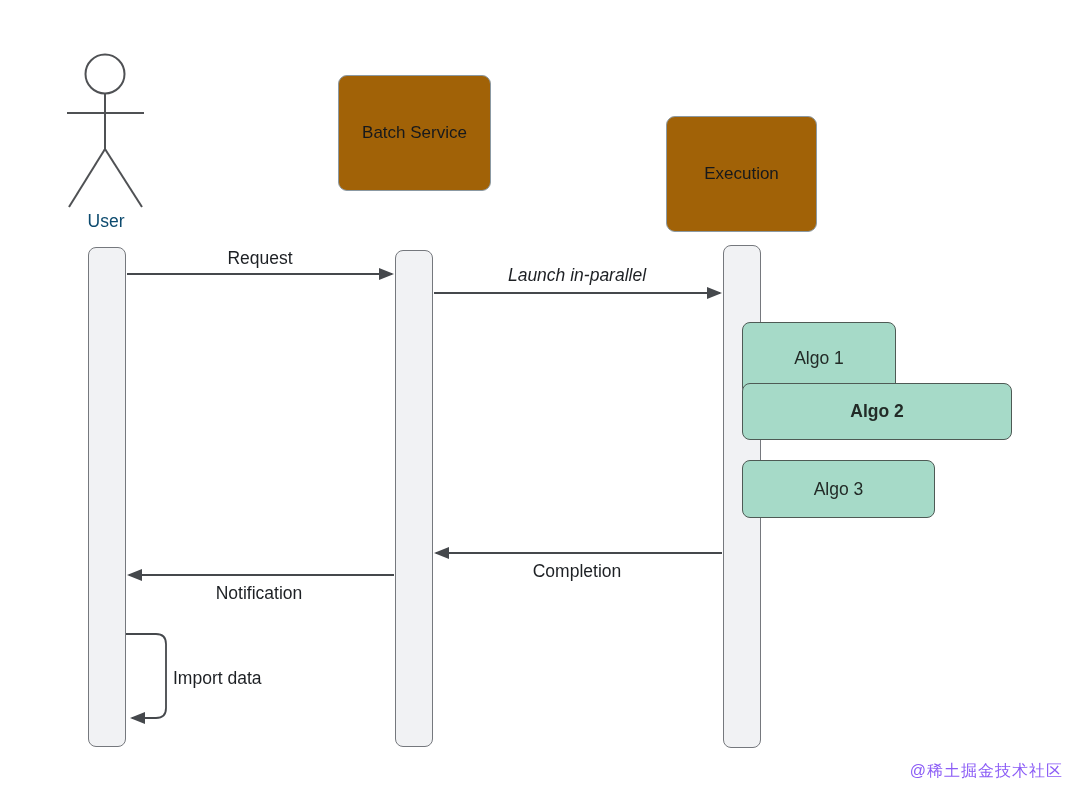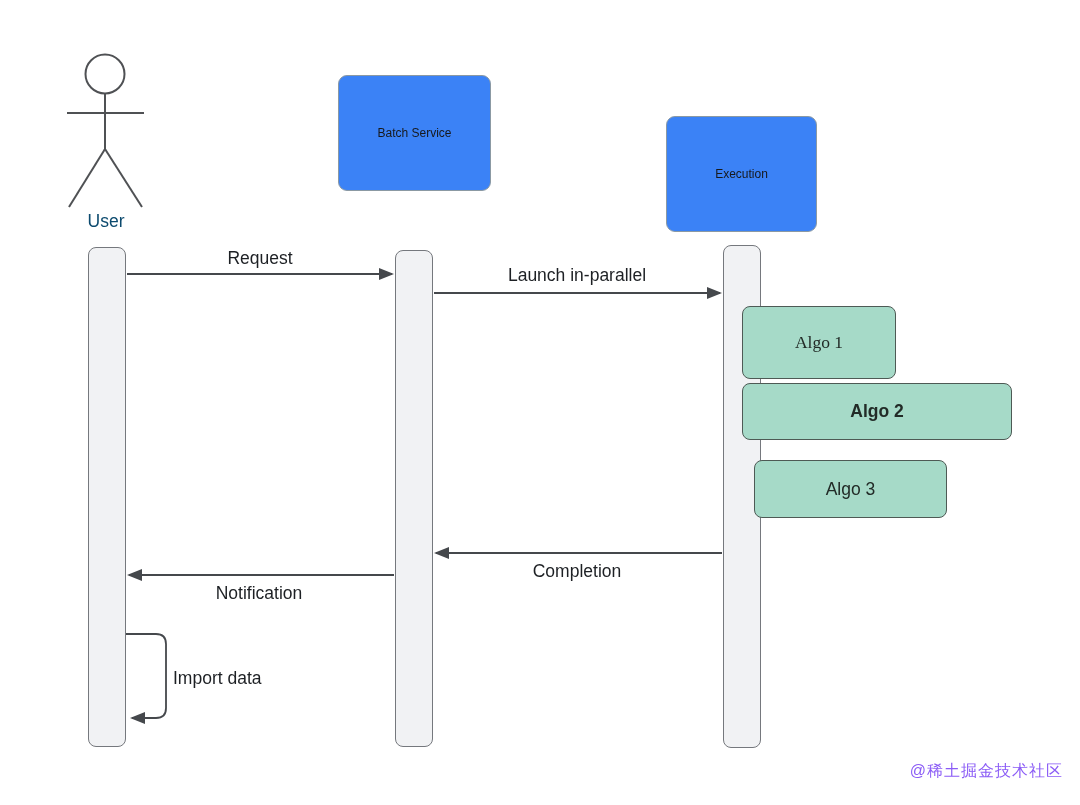--- a/index.html
+++ b/index.html
@@ -7,27 +7,27 @@
     position: relative;
     width: 1080px;
     height: 805px;
     background: #ffffff;
     font-family: "Liberation Sans", sans-serif;
     overflow: hidden;
   }
   .layer { position: absolute; left: 0; top: 0; }
   .participant {
     position: absolute;
-    background: #3b82f6;
+    background: #a16207;
     border: 1.5px solid #8b99a3;
     border-radius: 9px;
     display: flex;
     align-items: center;
     justify-content: center;
-    font-size: 12px;
+    font-size: 17px;
     color: #17191c;
     box-sizing: border-box;
   }
   .lifeline {
     position: absolute;
     background: #f1f2f4;
     border: 1.5px solid #75787d;
     border-radius: 8px;
     box-sizing: border-box;
   }
@@ -77,27 +77,27 @@
     <span>Batch Service</span>
   </div>
   <div class="participant" style="left:666px; top:75px; width:151px; height:116px;margin-top:41px;">
     <span>Execution</span>
   </div>
 
   <div class="lifeline" style="left:88px; top:247px; width:38px; height:500px;"></div>
   <div class="lifeline" style="left:395px; top:250px; width:38px; height:497px;"></div>
   <div class="lifeline" style="left:723px; top:245px; width:38px; height:503px;"></div>
 
-  <div class="activation" style="left:742px; top:306px; width:154px; height:73px;font-family:Liberation Serif, serif;">
+  <div class="activation" style="left:742px; top:322px; width:154px; height:73px;">
     <span>Algo 1</span>
   </div>
   <div class="activation" style="left:742px; top:383px; width:270px; height:57px;font-weight:bold;">
     <span>Algo 2</span>
   </div>
-  <div class="activation" style="left:742px; top:460px; width:193px; height:58px;margin-left:12px;">
+  <div class="activation" style="left:742px; top:460px; width:193px; height:58px;">
     <span>Algo 3</span>
   </div>
 
   <svg class="layer" width="1080" height="805" viewBox="0 0 1080 805">
     <defs>
       <marker id="arrow" markerWidth="15" markerHeight="12" refX="13" refY="6" orient="auto" markerUnits="userSpaceOnUse">
         <path d="M0,0 L15,6 L0,12 Z" fill="#45484c"></path>
       </marker>
     </defs>
 
@@ -114,20 +114,20 @@
       <line x1="434" y1="293" x2="720" y2="293" marker-end="url(#arrow)"></line>
       <line x1="722" y1="553" x2="436" y2="553" marker-end="url(#arrow)"></line>
       <line x1="394" y1="575" x2="129" y2="575" marker-end="url(#arrow)"></line>
       <path d="M126,634 L156,634 Q166,634 166,644 L166,708 Q166,718 156,718 L132,718" marker-end="url(#arrow)"></path>
     </g>
   </svg>
 
   <div class="actor-label" style="left:56px; top:211px; width:100px;">User</div>
 
   <div class="msg-label" style="left:180px; top:248px; width:160px;">Request</div>
-  <div class="msg-label" style="left:457px; top:265px; width:240px;">Launch in-parallel</div>
+  <div class="msg-label" style="left:457px; top:265px; width:240px;font-style:italic;">Launch in-parallel</div>
   <div class="msg-label" style="left:497px; top:561px; width:160px;">Completion</div>
   <div class="msg-label" style="left:179px; top:583px; width:160px;">Notification</div>
   <div class="msg-label left" style="left:173px; top:668px; width:180px;">Import data</div>
 
   <div class="watermark">@稀土掘金技术社区</div>
 
 </div>
 
 </body></html>

